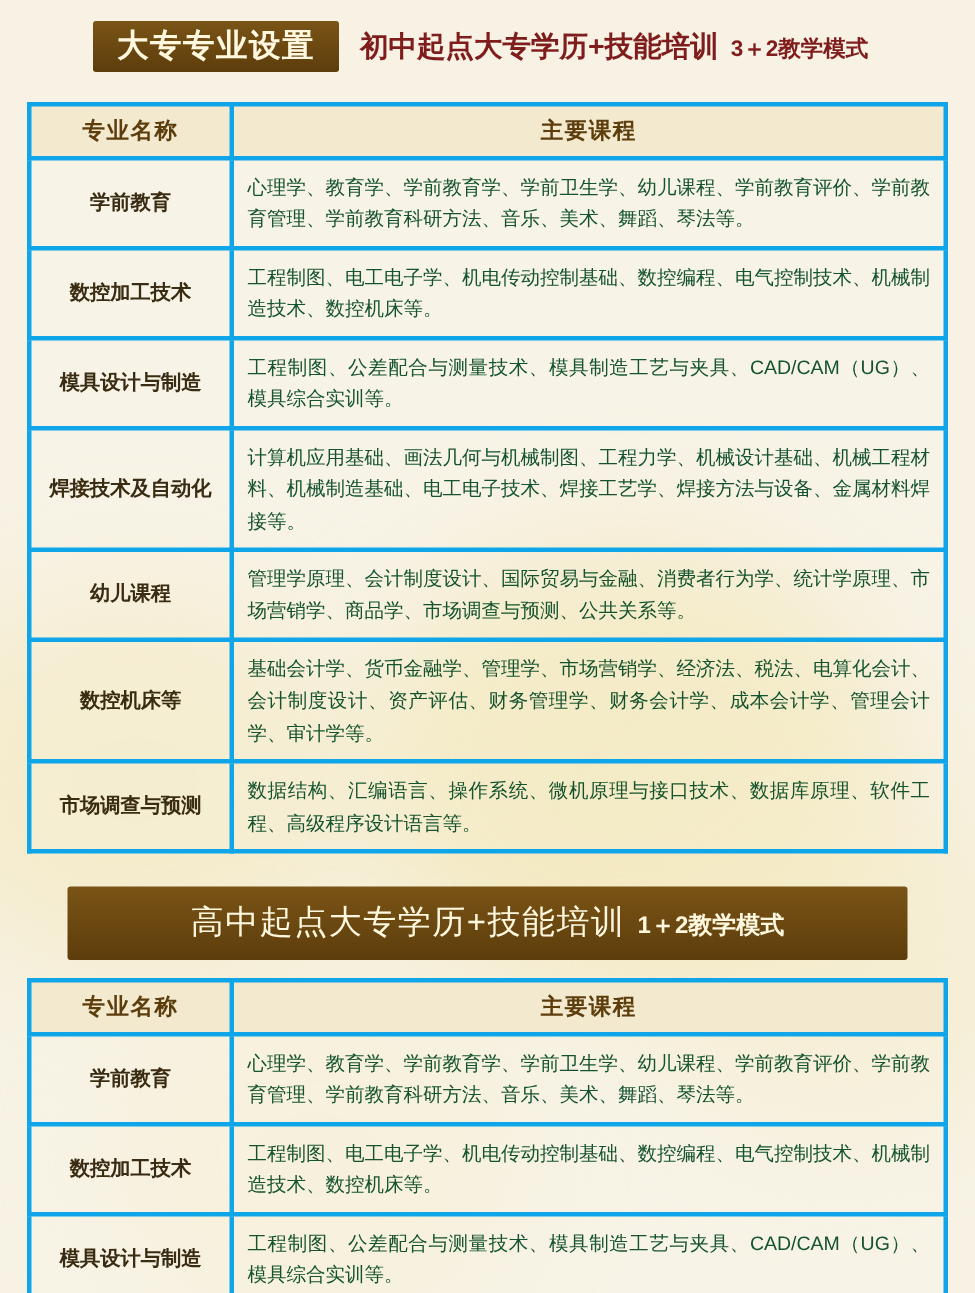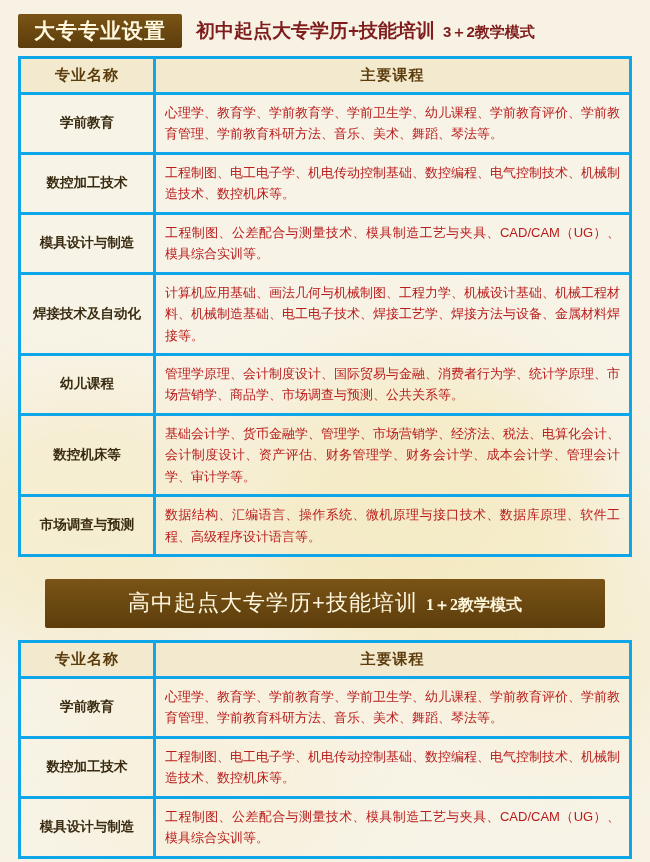--- a/index.html
+++ b/index.html
@@ -34,21 +34,22 @@
     padding: 0 18px;
     box-sizing: border-box;
     width: 650px;
   }
 
   
   .head-row {
     display: flex;
     align-items: center;
     padding-top: 14px;
-    padding-bottom: 8px;
+    padding-bottom: 20px;
+    margin-left: 44px;
   }
   .badge {
     background: #6e4b13;
     background: linear-gradient(180deg,#7a5416 0%, #5d3d0c 100%);
     color: #fff8df;
     font-size: 21px;
     font-weight: bold;
     letter-spacing: 1px;
     padding: 6px 16px 7px 16px;
     line-height: 1;
@@ -92,21 +93,21 @@
     text-align: center;
     font-size: 13.5px;
     font-weight: bold;
     color: #3a2c12;
     padding: 7px 4px;
     line-height: 1.5;
     margin-left: 41px;
   }
   td.courses {
     font-size: 13px;
-    color: #b91c1c;
+    color: #14532d;
     padding: 7px 9px;
     line-height: 1.65;
     text-align: justify;
   }
   .col-name { width: 124px; }
 
   
   .banner {
     margin: 22px auto 12px auto;
     background: linear-gradient(180deg,#7a5416 0%, #5d3d0c 100%);
@@ -119,21 +120,20 @@
   }
   .banner .main {
     font-size: 22px;
     font-weight: normal;
     letter-spacing: 1px;
   }
   .banner .mode {
     font-size: 16px;
     font-weight: bold;
     margin-left: 8px;
-    font-family: Liberation Serif, serif;
   }
 
   
   .note-block { margin-top: 20px; }
   .note-head {
     display: inline-block;
     background: linear-gradient(180deg,#7a5416 0%, #5d3d0c 100%);
     color: #fff8df;
     font-size: 19px;
     font-weight: bold;

